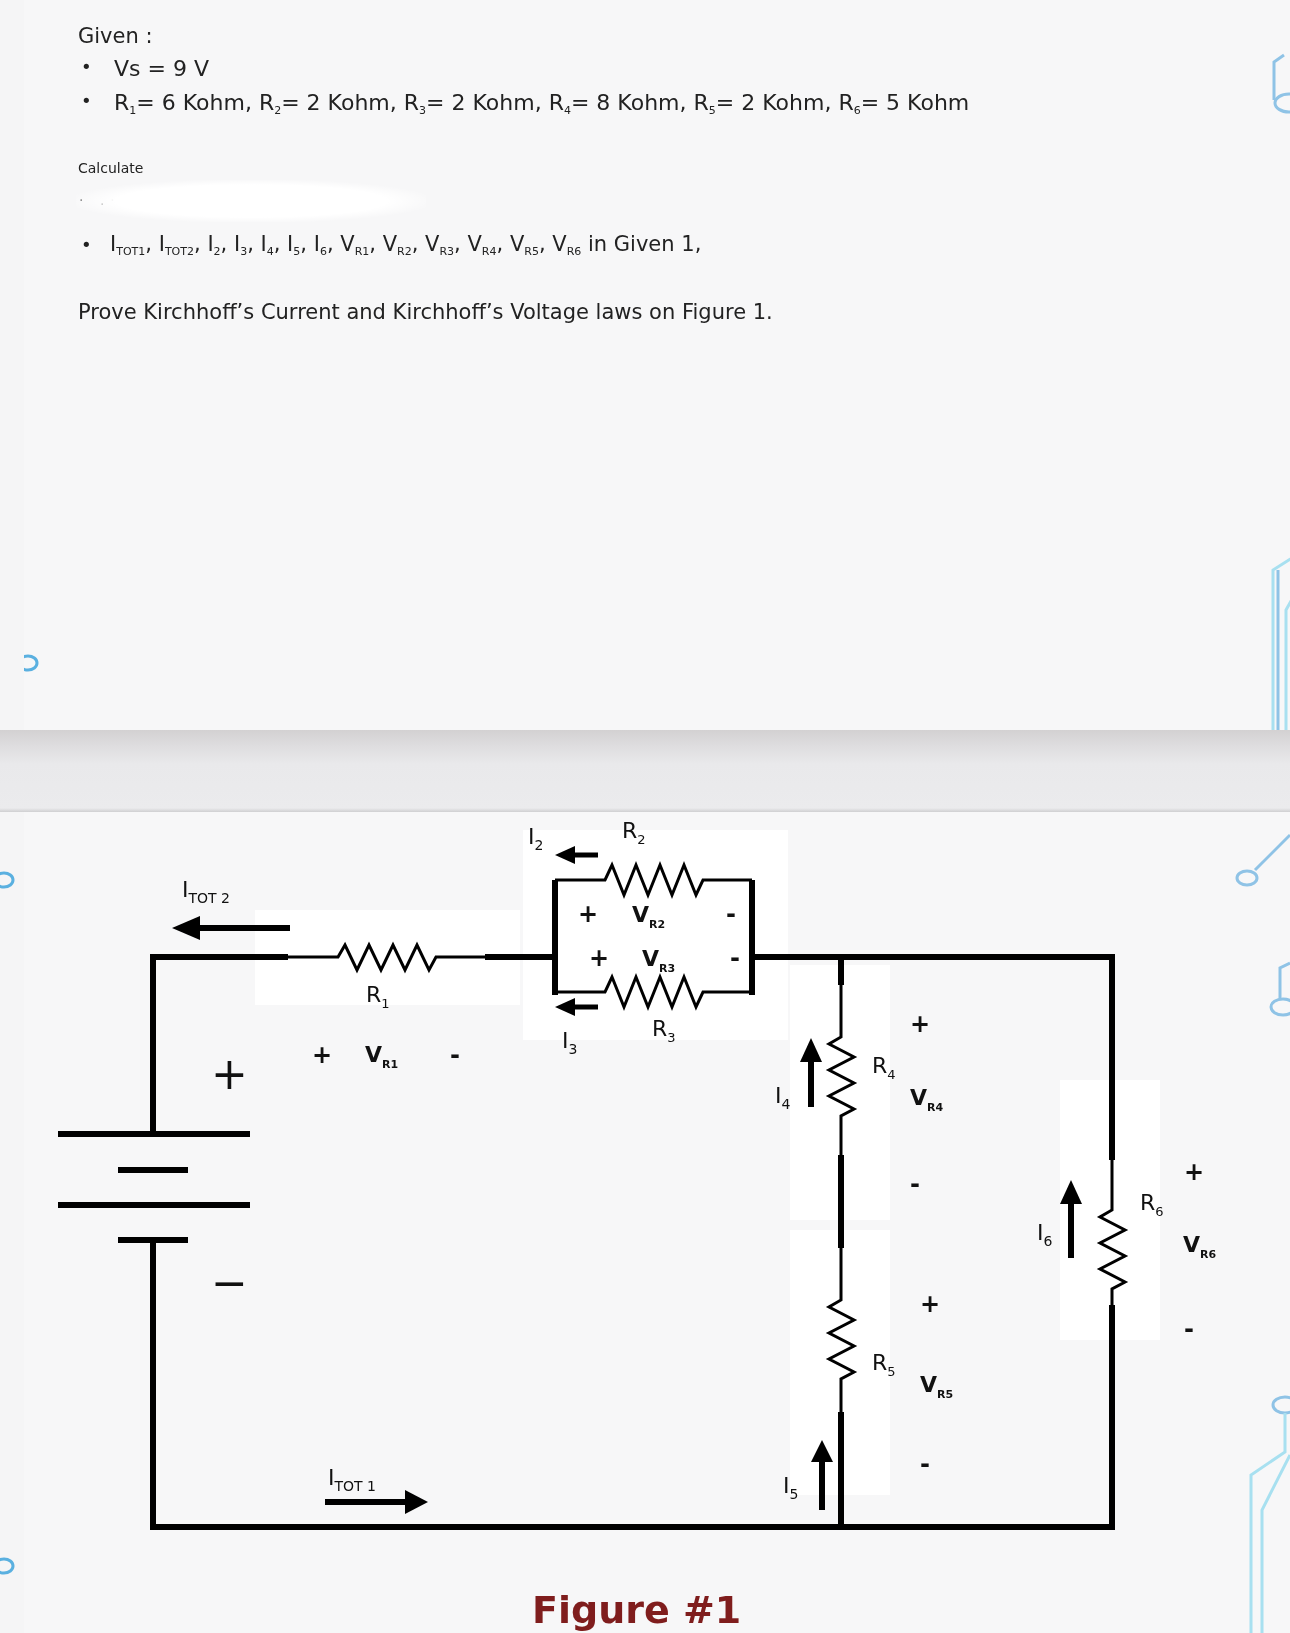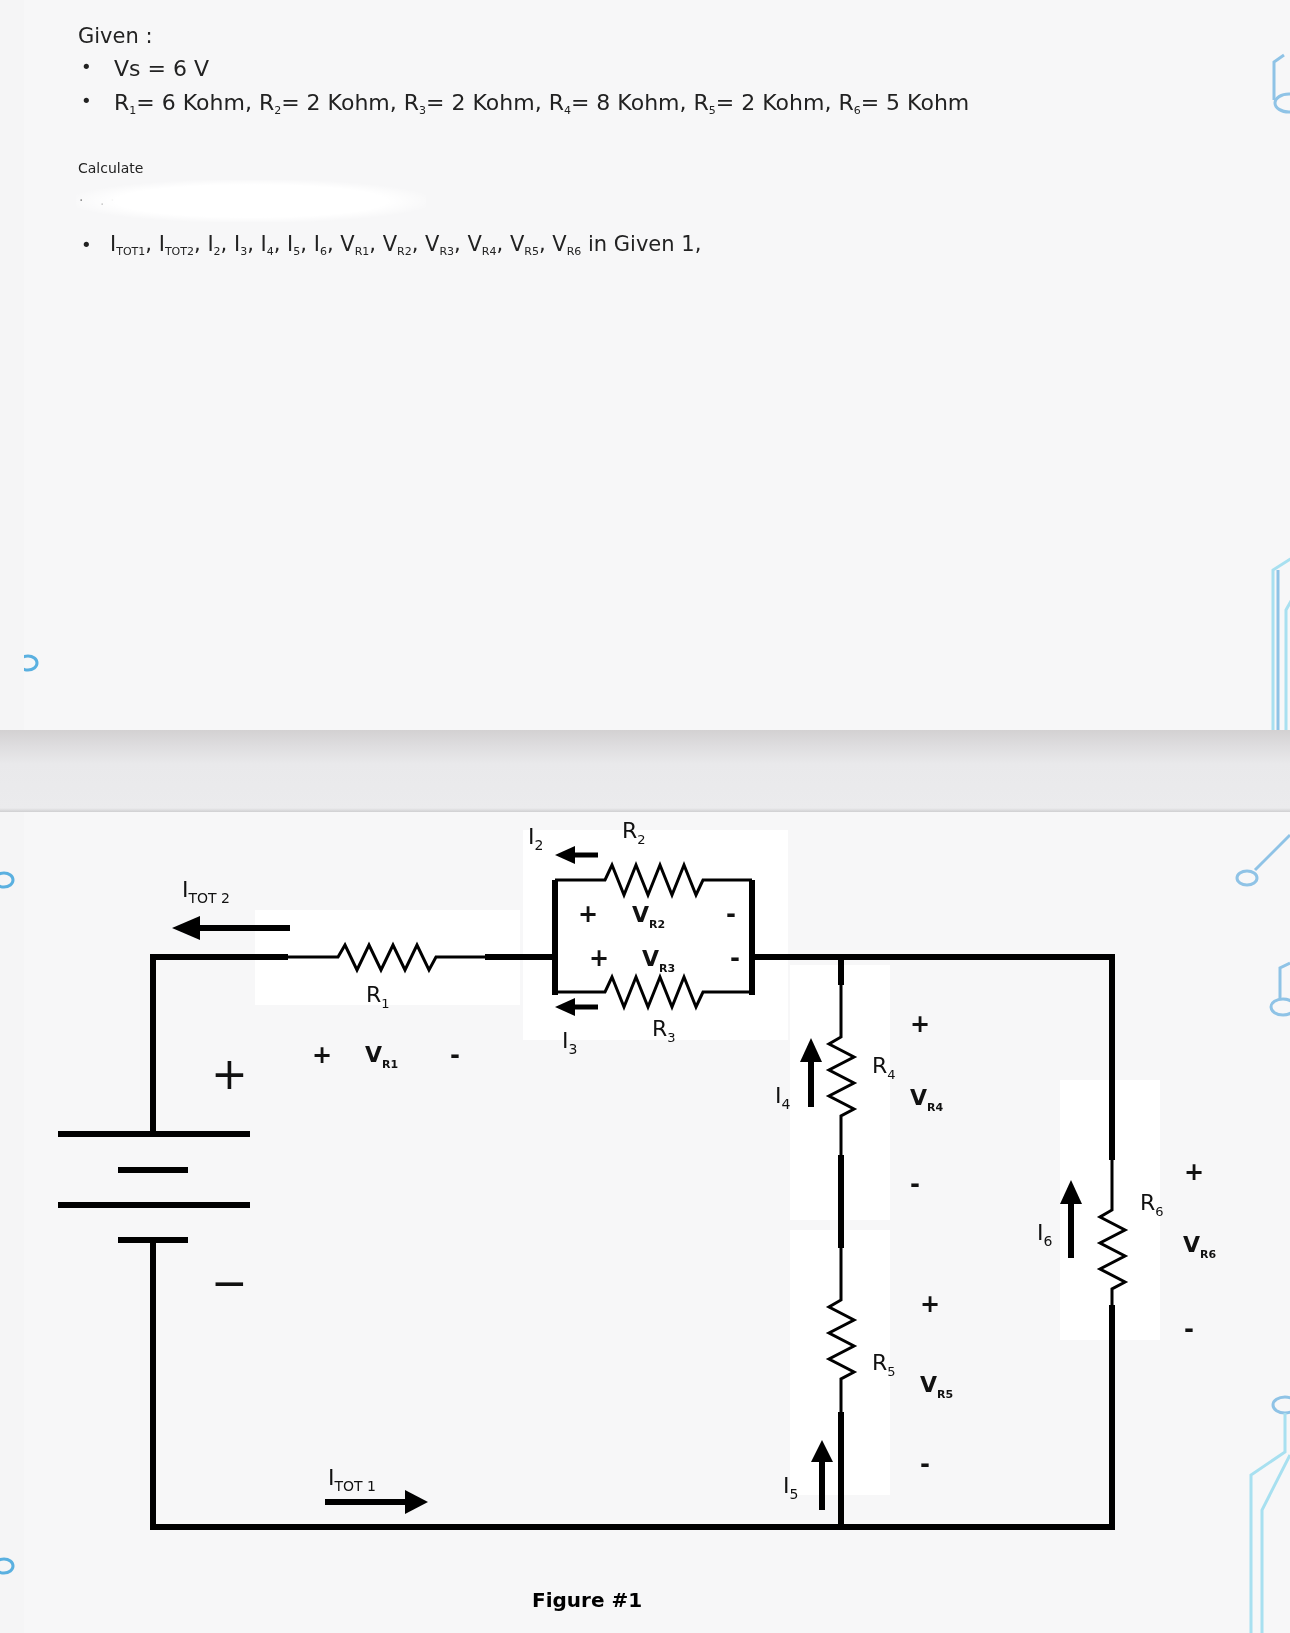--- a/index.html
+++ b/index.html
@@ -21,21 +21,21 @@
   .bullet { position: absolute; font-size: 18px; color: #222; }
   .prove { font-weight: normal; }
   .redact {
     position: absolute; left: 52px; top: 180px; width: 350px; height: 42px;
     background: radial-gradient(ellipse at center, #ffffff 55%, rgba(255,255,255,0) 75%);
   }
   .redact-dots { position: absolute; left: 55px; top: 192px; font-size: 14px; color: #555; letter-spacing: 6px; }
   svg { position: absolute; left: 0; top: 0; }
   .lbl { font-family: "DejaVu Sans", sans-serif; fill: #111; }
   .bold { font-weight: bold; }
-  .fig-caption { position: absolute; left: 532px; top: 1588px; font-size: 20px; font-weight: bold; color: #000000; }
+  .fig-caption { position: absolute; left: 532px; top: 1588px; font-size: 38px; font-weight: bold; color: #7f1d1d; }
 </style>
 </head>
 <body>
 
 <div class="slide slide-top">
 
   <svg width="1290" height="730">
     <g fill="none" stroke="#8fc3e6" stroke-width="3">
       <path d="M1260 55 L1250 62 L1250 100"></path>
       <ellipse cx="1265" cy="103" rx="14" ry="9" fill="#f7f7f8"></ellipse>
@@ -43,21 +43,21 @@
       <path d="M1284 507 L1284 548 L1249 570 L1249 730" stroke="#a8e0f0"></path>
       <path d="M1254 730 L1254 570" stroke="#8fc3e6"></path>
       <path d="M1290 560 L1262 610 L1262 730" stroke="#a8e0f0"></path>
     </g>
     <ellipse cx="4" cy="663" rx="9" ry="7" fill="none" stroke="#5ab0e0" stroke-width="3"></ellipse>
   </svg>
 
   <div class="txt" style="left:54px; top:24px; font-size:21px;">Given :</div>
 
   <div class="bullet" style="left:57px; top:56px;">•</div>
-  <div class="txt" style="left:90px; top:56px;">Vs = 6 V</div>
+  <div class="txt" style="left:90px; top:56px;">Vs = 9 V</div>
 
   <div class="bullet" style="left:57px; top:90px;">•</div>
   <div class="txt" style="left:90px; top:90px;">
     <span><span>R</span><sub>1</sub><span>= 6 Kohm,</span></span>
     <span><span>R</span><sub>2</sub><span>= 2 Kohm,</span></span>
     <span><span>R</span><sub>3</sub><span>= 2 Kohm,</span></span>
     <span><span>R</span><sub>4</sub><span>= 8 Kohm,</span></span>
     <span><span>R</span><sub>5</sub><span>= 2 Kohm,</span></span>
     <span><span>R</span><sub>6</sub><span>= 5 Kohm</span></span>
   </div>
@@ -78,20 +78,21 @@
     <span><span>I</span><sub>6</sub><span>,</span></span>
     <span><span>V</span><sub>R1</sub><span>,</span></span>
     <span><span>V</span><sub>R2</sub><span>,</span></span>
     <span><span>V</span><sub>R3</sub><span>,</span></span>
     <span><span>V</span><sub>R4</sub><span>,</span></span>
     <span><span>V</span><sub>R5</sub><span>,</span></span>
     <span><span>V</span><sub>R6</sub></span>
     <span>in Given 1,</span>
   </div>
 
+  <div class="txt prove" style="left:54px; top:300px; font-size:21px;">Prove Kirchhoff’s Current and Kirchhoff’s Voltage laws on Figure 1.</div>
 </div>
 
 <div class="gap-bar"></div>
 
 <div class="slide slide-bottom"></div>
 
 <svg width="1290" height="1633">
 
   <g fill="#ffffff">
     <rect x="255" y="910" width="265" height="95"></rect>

